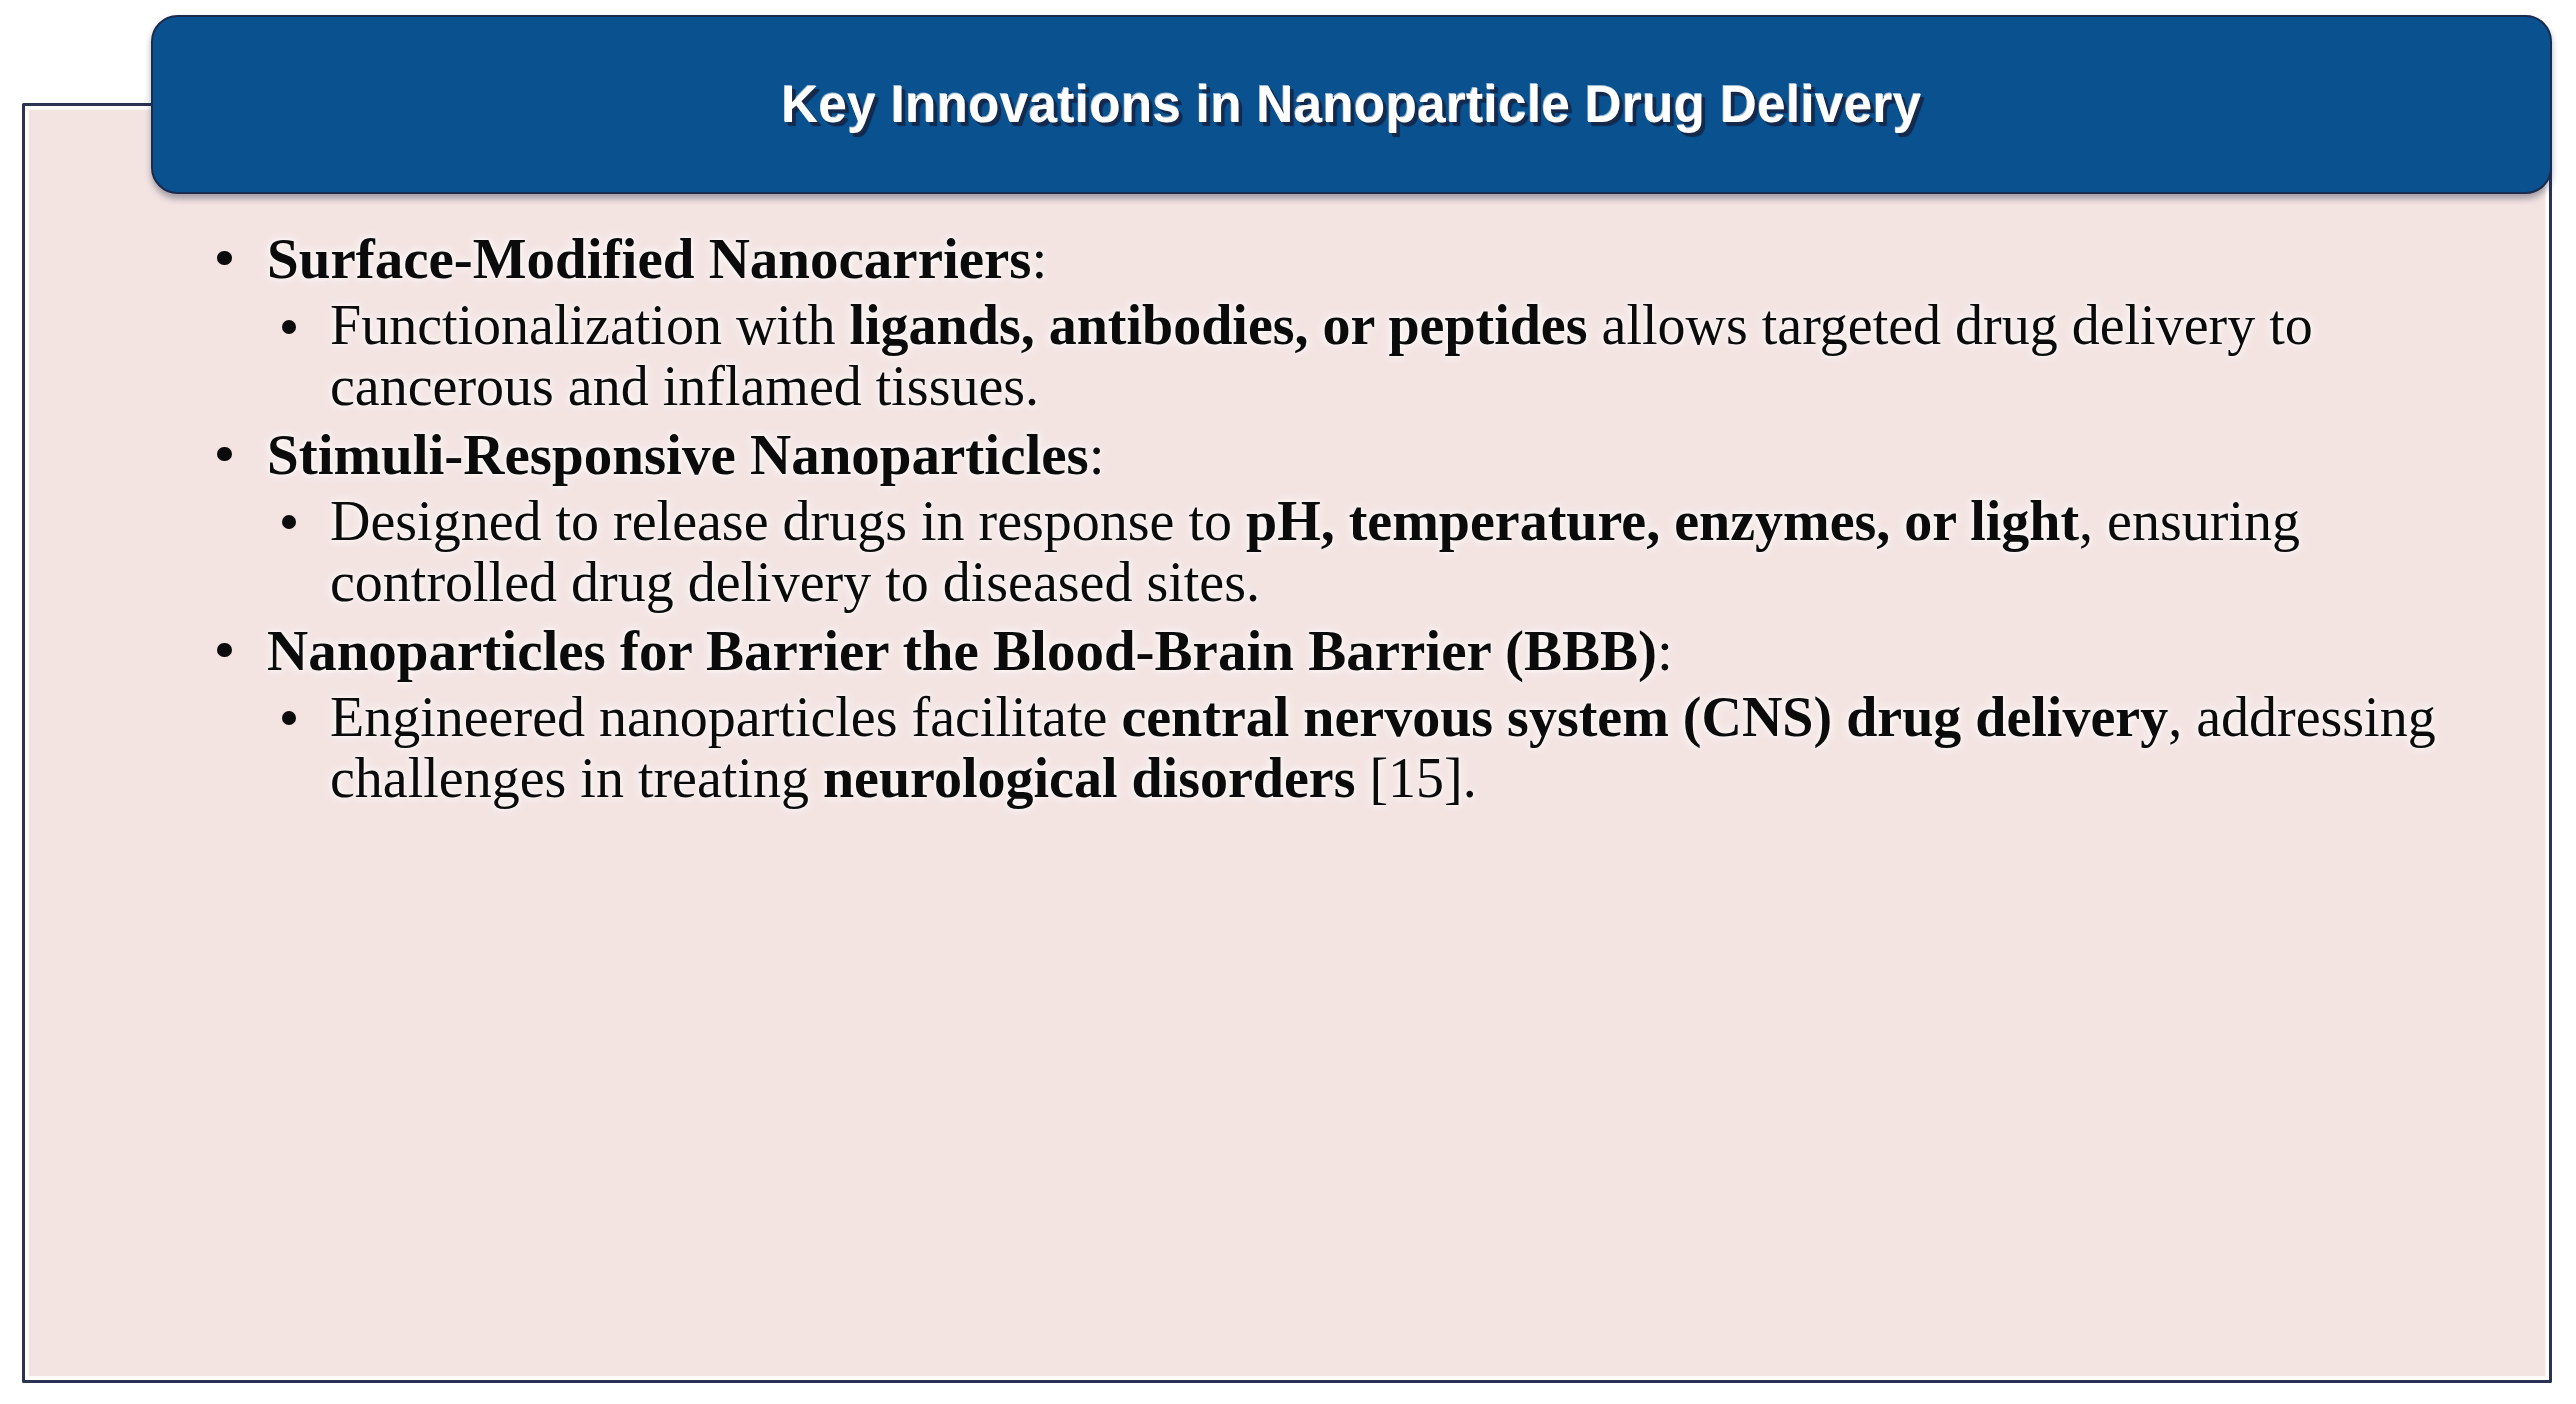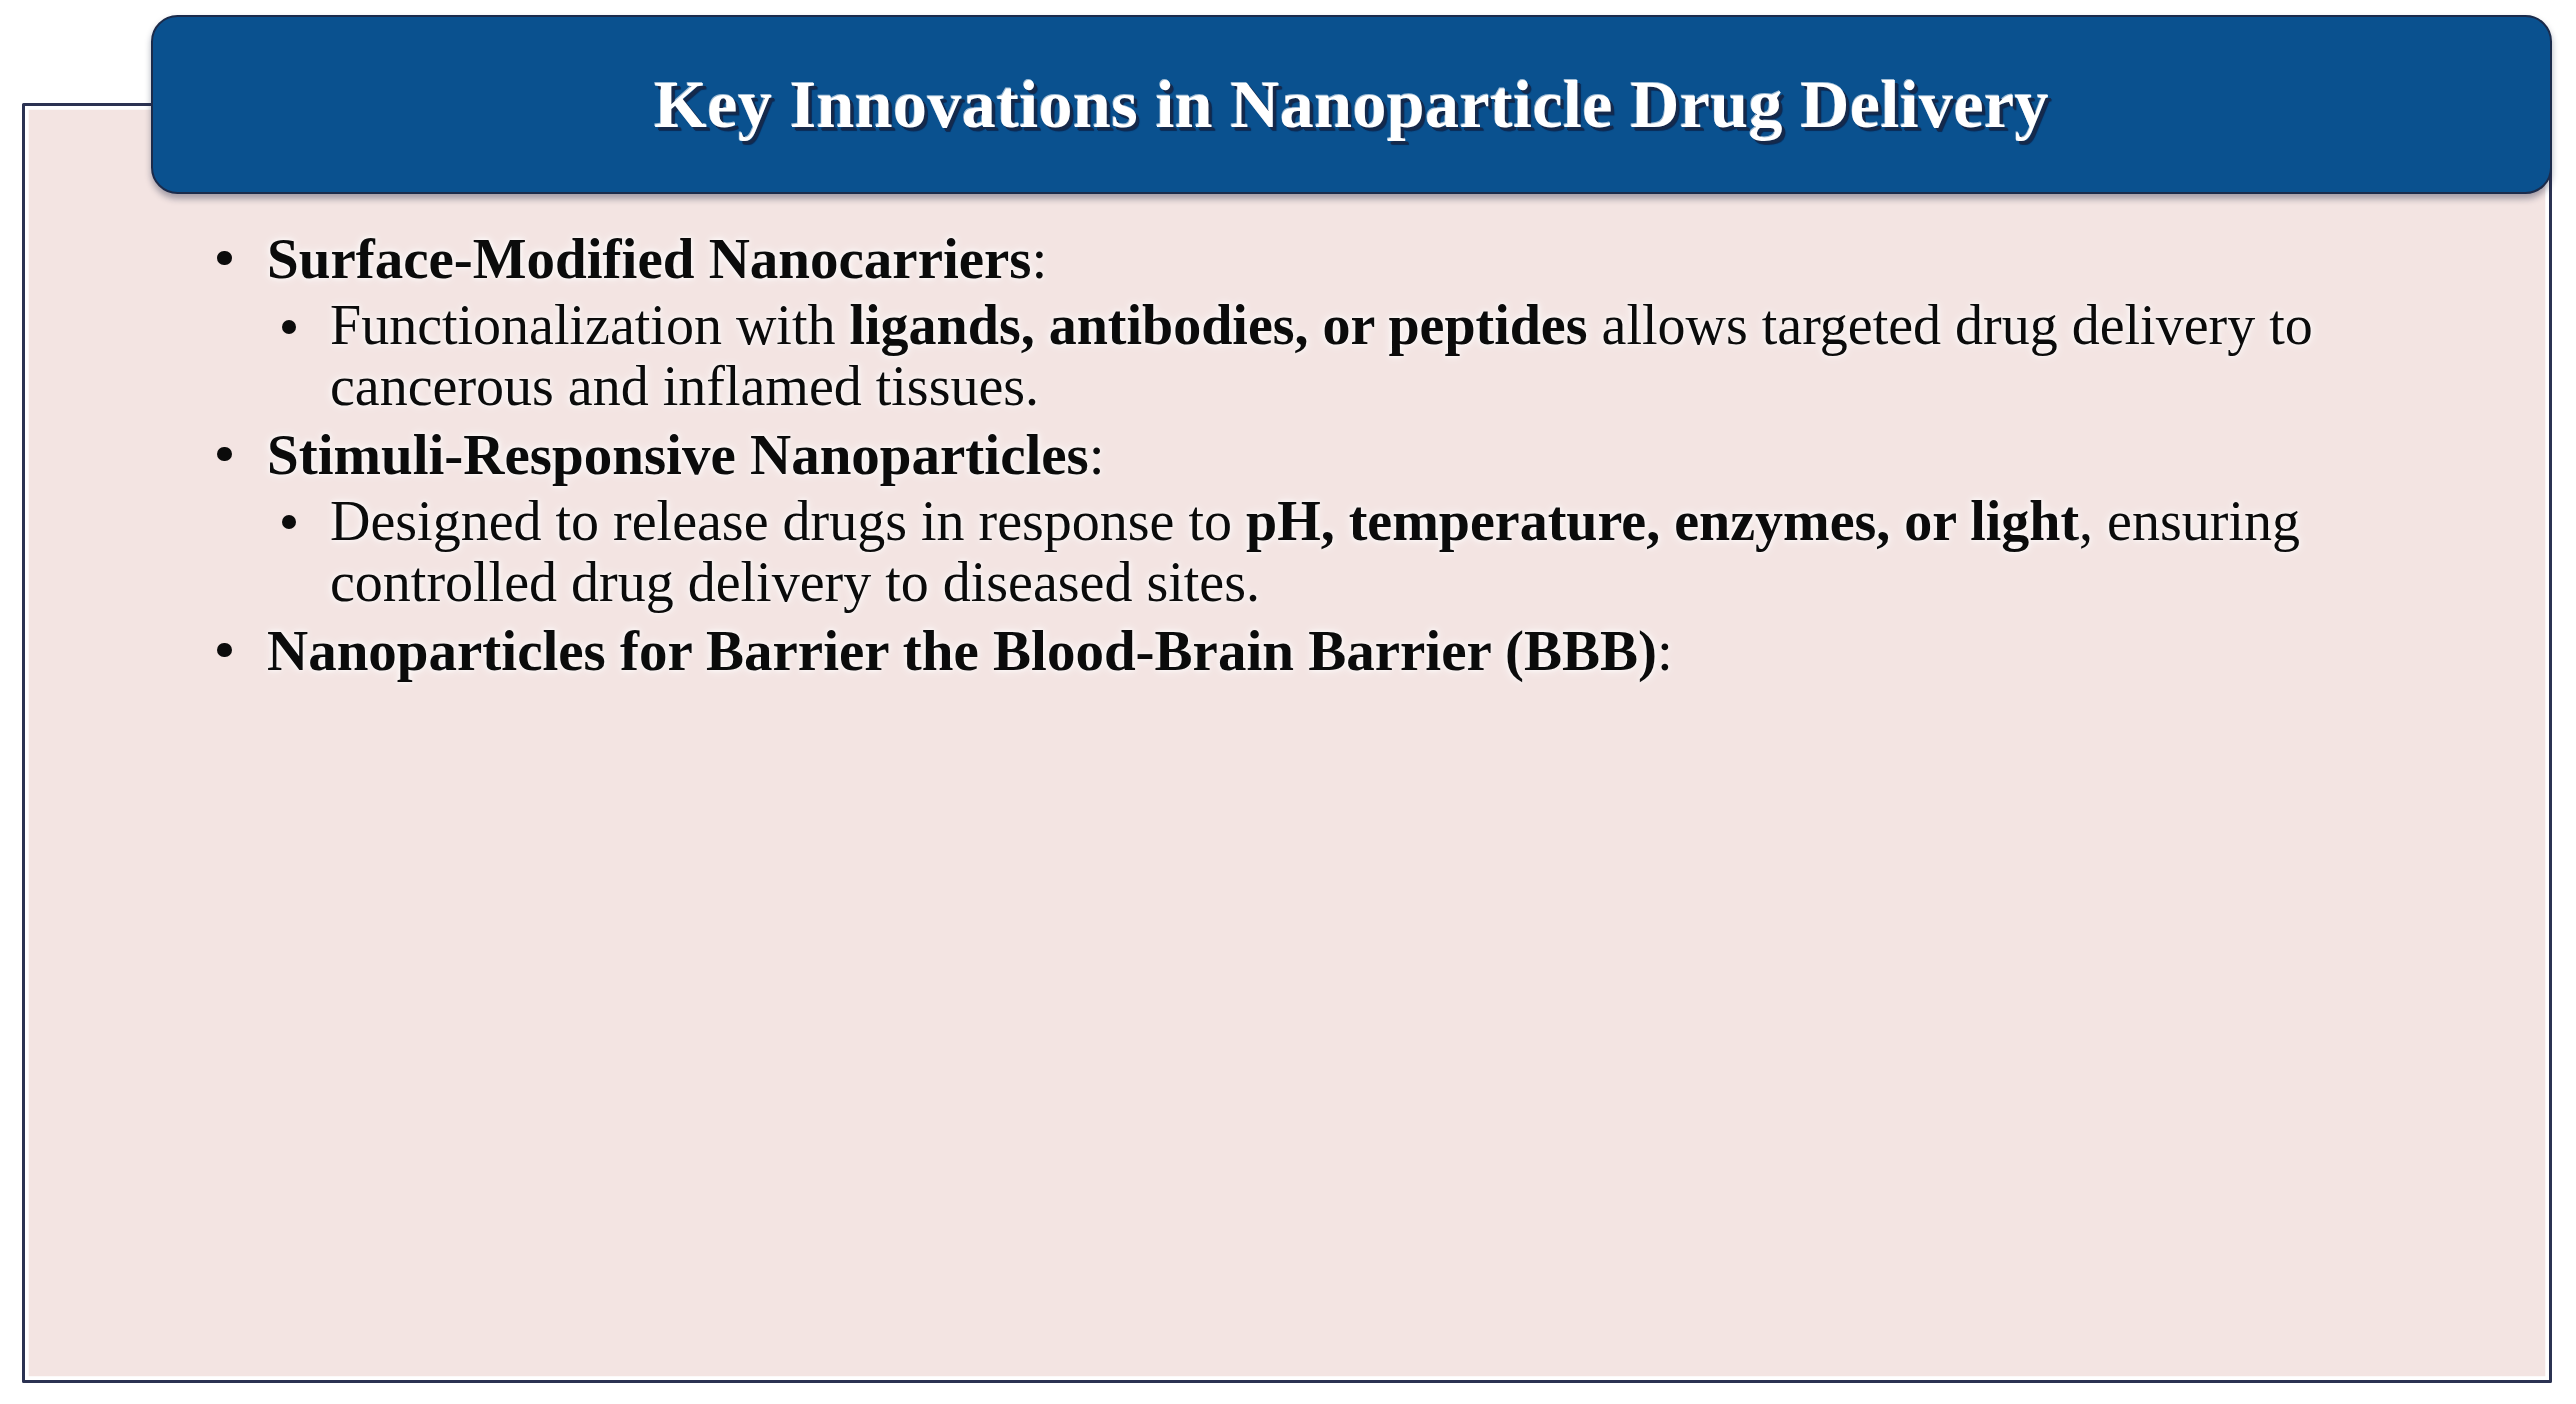--- a/index.html
+++ b/index.html
@@ -40,23 +40,23 @@
     background: #0a518f;
     border: 2.9px solid #1b2b4b;
     border-radius: 26.5px;
     display: flex;
     align-items: center;
     justify-content: center;
     box-shadow: 0 4.4px 5.9px rgba(20,30,60,0.35);
   }
   #title-text {
     color: #ffffff;
-    font-family: Liberation Serif, serif;
+    font-family: Liberation Sans, sans-serif;
     font-weight: bold;
-    font-size: 68px;
+    font-size: 51px;
     line-height: 1;
     letter-spacing: 0.4px;
     white-space: nowrap;
     text-shadow:
        2.9px 2.9px 0 #16294a,
        3.7px 3.7px 0.7px rgba(10,25,60,0.65),
       -0.7px -0.7px 0 rgba(255,255,255,0.6);
   }
 
   
@@ -125,20 +125,21 @@
         <div class="l1-block">
           <div class="l1-item"><span class="bullet"></span><span class="b">Surface-Modified Nanocarriers</span><span class="r">:</span></div>
           <div class="l2-item"><span class="bullet"></span><span class="r">Functionalization with </span><span class="b">ligands, antibodies, or peptides</span><span class="r"> allows targeted drug delivery to cancerous and inflamed tissues.</span></div>
         </div>
         <div class="l1-block">
           <div class="l1-item"><span class="bullet"></span><span class="b">Stimuli-Responsive Nanoparticles</span><span class="r">:</span></div>
           <div class="l2-item"><span class="bullet"></span><span class="r">Designed to release drugs in response to </span><span class="b">pH, temperature, enzymes, or light</span><span class="r">, ensuring controlled drug delivery to diseased sites.</span></div>
         </div>
         <div class="l1-block">
           <div class="l1-item"><span class="bullet"></span><span class="b">Nanoparticles for Barrier the Blood-Brain Barrier (BBB)</span><span class="r">:</span></div>
+          <div class="l2-item"><span class="bullet"></span><span class="r">Engineered nanoparticles facilitate </span><span class="b">central nervous system (CNS) drug delivery</span><span class="r">, addressing challenges in treating </span><span class="b">neurological disorders</span><span class="r"> [15].</span></div>
         </div>
       </div>
   </div>
 
   <div id="title-bar">
     <span id="title-text">Key Innovations in Nanoparticle Drug Delivery</span>
   </div>
 
 </div>
 

